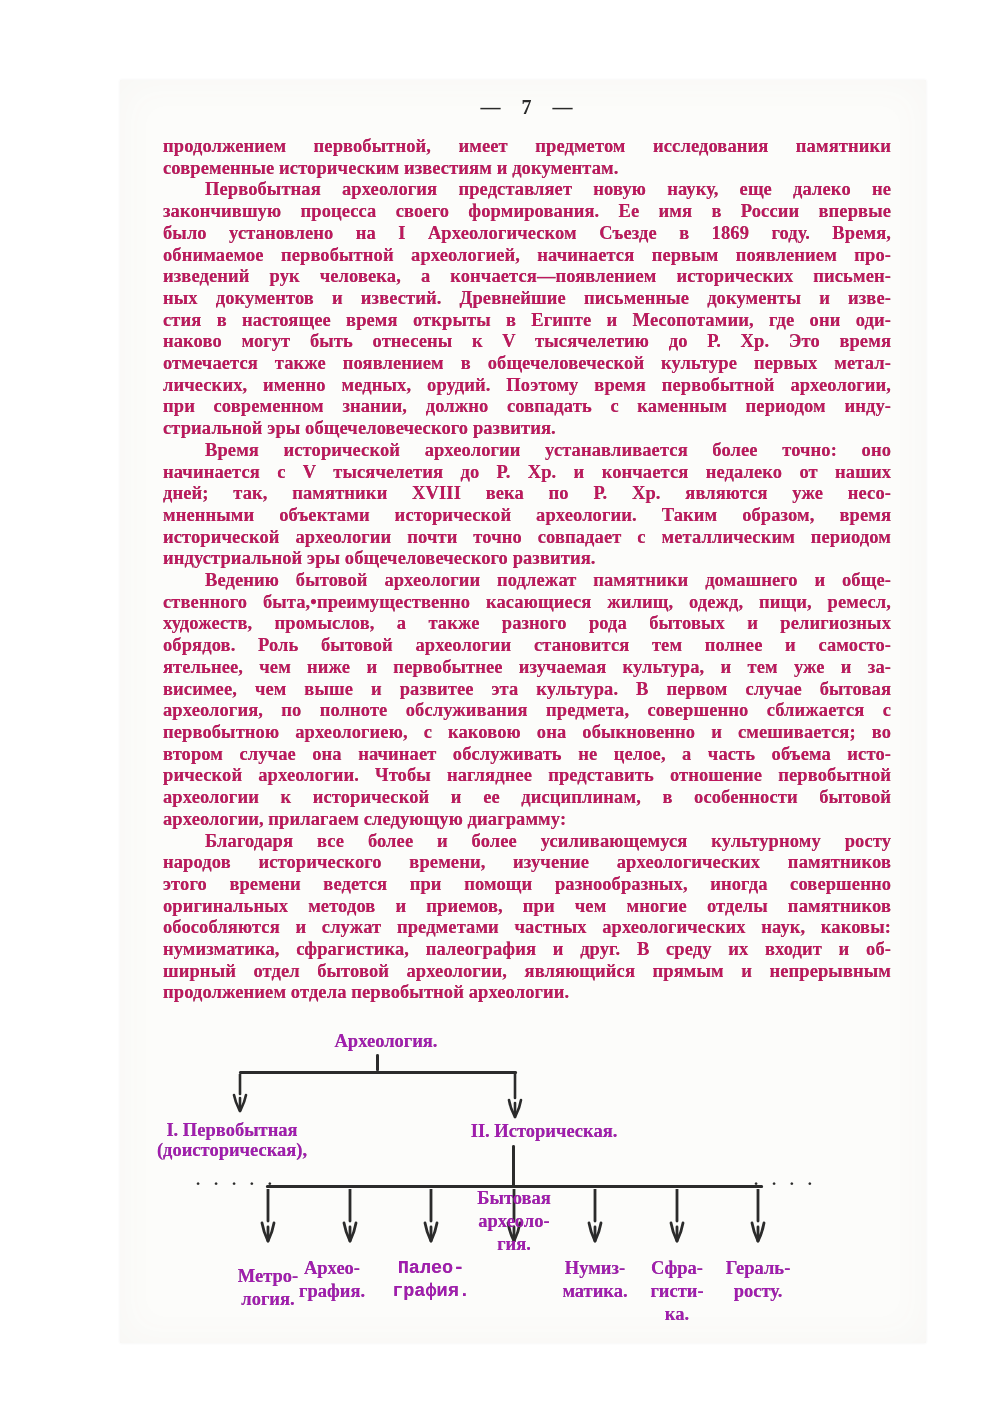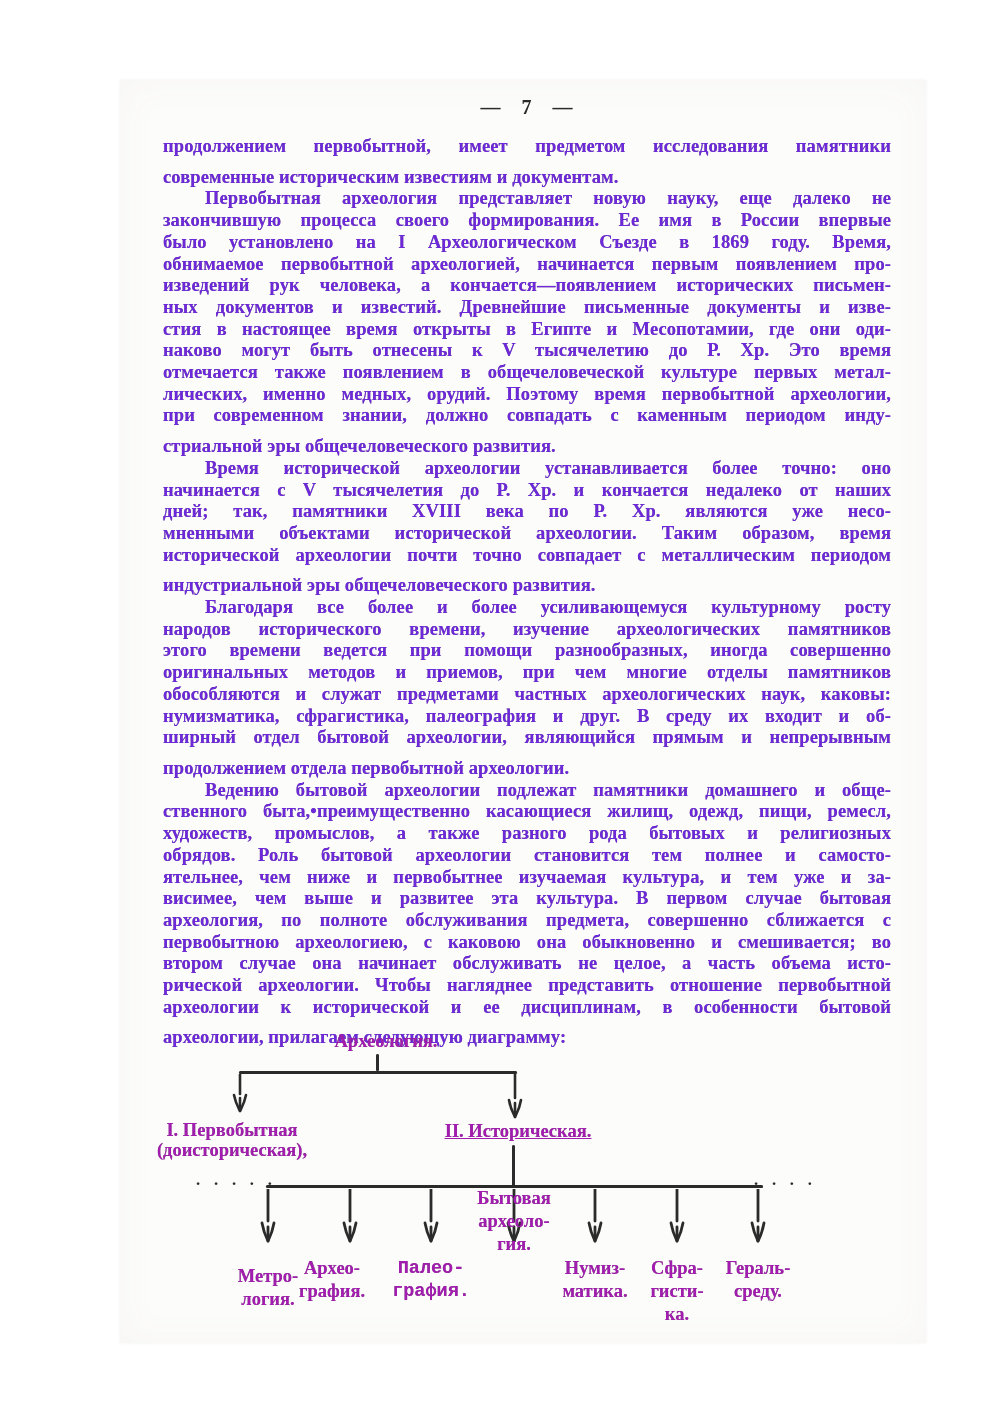--- a/index.html
+++ b/index.html
@@ -26,35 +26,34 @@
     color: #2a2a2a;
     word-spacing: 14px;
     letter-spacing: 1px;
   }
   .body-text {
     position: absolute;
     left: 43px; top: 56px; width: 728px;
     font-size: 18.5px;
     line-height: 21.7px;
     font-weight: 700;
-    color: #6d28d9;
+    color: #be185d;
     letter-spacing: 0.1px;
     text-shadow: 0 0 0.5px rgba(40,40,40,0.55);
   }
   .para { margin: 0; padding: 0; }
   .para .jl {
     display: block;
     white-space: pre-line;
     text-align: justify;
     text-align-last: justify;
   }
   .para .ll {
     display: block;
     text-align: left;
-    margin-top: 9px;
   }
   .para.indent .jl { text-indent: 42px; }
   
   .diagram { position: absolute; left: 0; top: 0; width: 806px; height: 1263px; }
   .d-label {
     position: absolute;
     transform: translateX(-50%);
     text-align: center;
     font-size: 18.5px;
     font-weight: 700;
@@ -113,43 +112,43 @@
       </p>
       <p class="para indent">
         <span class="jl">Время исторической археологии устанавливается более точно: оно
 начинается с V тысячелетия до Р. Хр. и кончается недалеко от наших
 дней; так, памятники XVIII века по Р. Хр. являются уже несо-
 мненными объектами исторической археологии. Таким образом, время
 исторической археологии почти точно совпадает с металлическим периодом</span>
         <span class="ll">индустриальной эры общечеловеческого развития.</span>
       </p>
       <p class="para indent">
-        <span class="jl">Благодаря все более и более усиливающемуся культурному росту
-народов исторического времени, изучение археологических памятников
-этого времени ведется при помощи разнообразных, иногда совершенно
-оригинальных методов и приемов, при чем многие отделы памятников
-обособляются и служат предметами частных археологических наук, каковы:
-нумизматика, сфрагистика, палеография и друг. В среду их входит и об-
-ширный отдел бытовой археологии, являющийся прямым и непрерывным</span>
-        <span class="ll">продолжением отдела первобытной археологии.</span>
-      </p>
-      <p class="para indent">
         <span class="jl">Ведению бытовой археологии подлежат памятники домашнего и обще-
 ственного быта,•преимущественно касающиеся жилищ, одежд, пищи, ремесл,
 художеств, промыслов, а также разного рода бытовых и религиозных
 обрядов. Роль бытовой археологии становится тем полнее и самосто-
 ятельнее, чем ниже и первобытнее изучаемая культура, и тем уже и за-
 висимее, чем выше и развитее эта культура. В первом случае бытовая
 археология, по полноте обслуживания предмета, совершенно сближается с
 первобытною археологиею, с каковою она обыкновенно и смешивается; во
 втором случае она начинает обслуживать не целое, а часть объема исто-
 рической археологии. Чтобы нагляднее представить отношение первобытной
 археологии к исторической и ее дисциплинам, в особенности бытовой</span>
         <span class="ll">археологии, прилагаем следующую диаграмму:</span>
       </p>
+      <p class="para indent">
+        <span class="jl">Благодаря все более и более усиливающемуся культурному росту
+народов исторического времени, изучение археологических памятников
+этого времени ведется при помощи разнообразных, иногда совершенно
+оригинальных методов и приемов, при чем многие отделы памятников
+обособляются и служат предметами частных археологических наук, каковы:
+нумизматика, сфрагистика, палеография и друг. В среду их входит и об-
+ширный отдел бытовой археологии, являющийся прямым и непрерывным</span>
+        <span class="ll">продолжением отдела первобытной археологии.</span>
+      </p>
     </div>
 
     <div class="diagram">
 
       <div class="d-label" style="left:266px; top:951px;">Археология.</div>
       <div class="vline" style="left:256px; top:974px; height:17px;"></div>
       <div class="hline" style="left:119px; top:991px; width:278px;"></div>
 
       <div class="arrow" style="left:110px; top:994px;">
         <svg width="20" height="46" viewBox="0 0 20 46" fill="none" stroke="#2b2b2b" stroke-width="2.6" stroke-linecap="round">
@@ -165,21 +164,21 @@
             <path d="M10 29 V42"></path>
           <path d="M4 26 C5.5 35 8 39 10 43"></path>
             <path d="M16 26 C14.5 35 12 39 10 43"></path>
         </svg>
       </div>
 
       <div class="d-label" style="left:112px; top:1040px;">
         <span>I. Первобытная</span>
         <span>(доисторическая),</span>
       </div>
-      <div class="d-label" style="left:398px; top:1041px;text-decoration:underline;">II. Историческая.</div>
+      <div class="d-label" style="left:424px; top:1041px;">II. Историческая.</div>
 
       <div class="vline" style="left:392px; top:1065px; height:41px;"></div>
       <div class="hline" style="left:146px; top:1105px; width:497px;"></div>
       <div class="dots" style="left:116px; top:1094px;">· · · · ·</div>
       <div class="dots" style="left:665px; top:1094px;">· · · ·</div>
 
       <div class="arrow" style="left:138px; top:1109px;">
         <svg width="20" height="58" viewBox="0 0 20 58" fill="none" stroke="#2b2b2b" stroke-width="2.8" stroke-linecap="round">
           <path d="M10 0 V32"></path>
             <path d="M10 38 V51"></path>
@@ -261,19 +260,19 @@
         <span>матика.</span>
         <span></span>
       </div>
       <div class="d-label d-leaf" style="left:557px; top:1177px;">
         <span>Сфра-</span>
         <span>гисти-</span>
         <span>ка.</span>
       </div>
       <div class="d-label d-leaf" style="left:638px; top:1177px;">
         <span>Гераль-</span>
-        <span>среду.</span>
+        <span>росту.</span>
         <span></span>
       </div>
 
     </div>
   </div>
 </div>
 
 </body></html>

